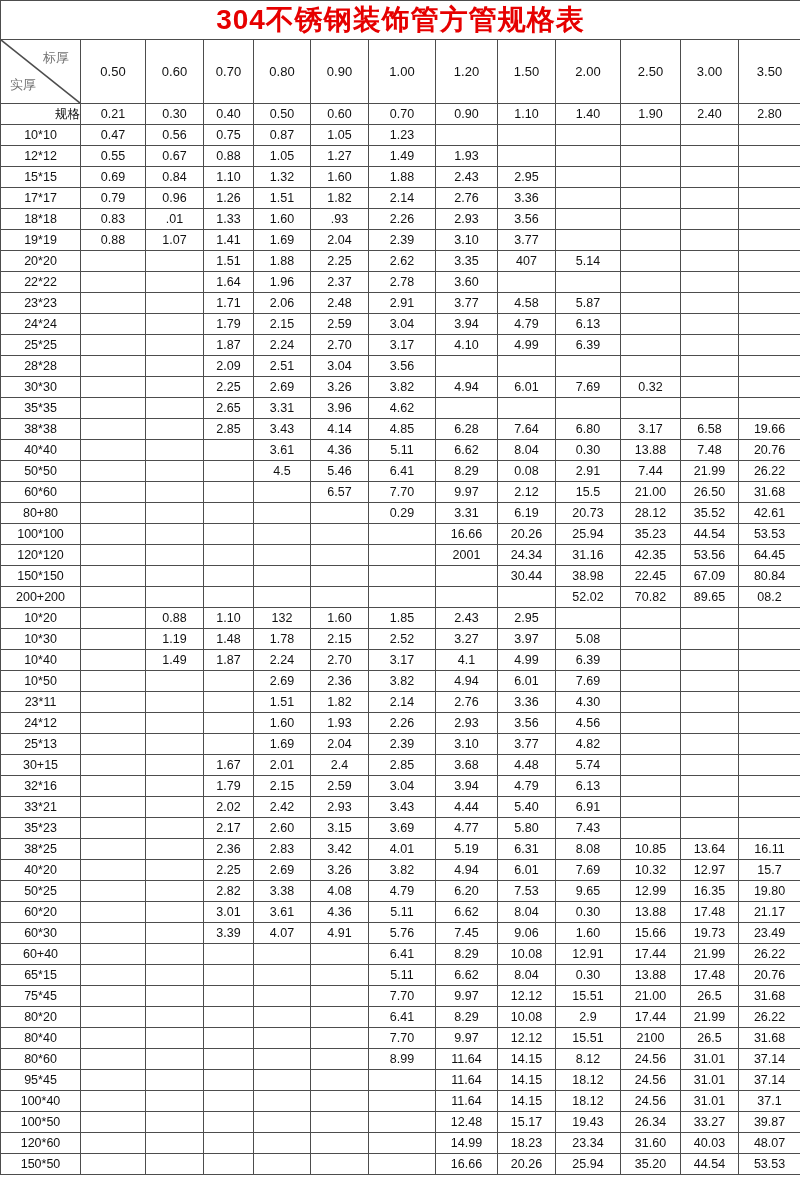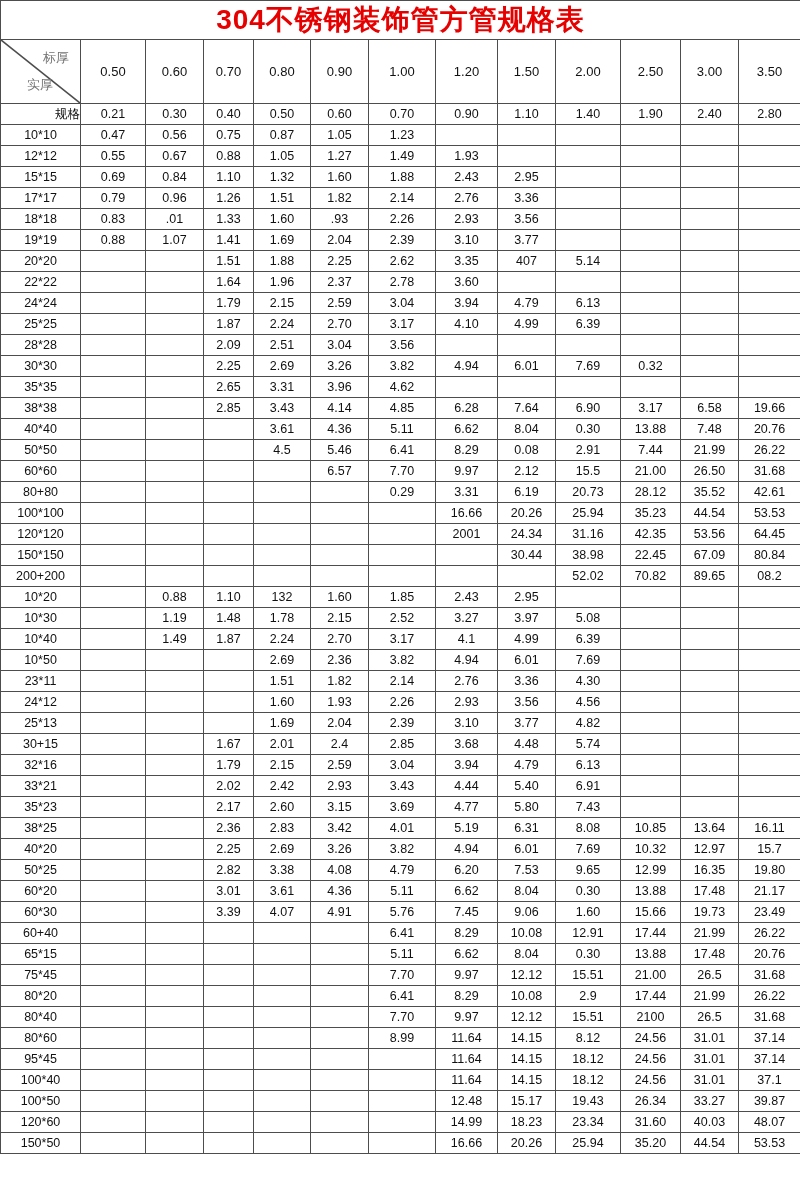--- a/index.html
+++ b/index.html
@@ -42,21 +42,21 @@
     padding: 0;
   }
   .corner-cell svg { position: absolute; left: 0; top: 0; width: 100%; height: 100%; display: block; }
   .corner-top, .corner-bottom {
     position: absolute;
     font-family: "Liberation Serif", "DejaVu Serif", serif;
     font-size: 13px;
     color: #737373;
   }
   .corner-top { top: 9px; right: 11px; }
-  .corner-bottom { bottom: 9px; left: 26px; }
+  .corner-bottom { bottom: 9px; left: 9px; }
   .row-label {
     font-family: "Liberation Serif", "DejaVu Serif", serif;
     color: #2e2e2e;
     font-size: 12.5px;
   }
   .spec-row th { height: 20px; text-align: right; }
 </style>
 </head>
 <body>
 
@@ -233,20 +233,35 @@
           <td>2.37</td>
           <td>2.78</td>
           <td>3.60</td>
           <td></td>
           <td></td>
           <td></td>
           <td></td>
           <td></td>
         </tr>
         <tr>
+          <th class="row-label">23*23</th>
+          <td></td>
+          <td></td>
+          <td>1.71</td>
+          <td>2.06</td>
+          <td>2.48</td>
+          <td>2.91</td>
+          <td>3.77</td>
+          <td>4.58</td>
+          <td>5.87</td>
+          <td></td>
+          <td></td>
+          <td></td>
+        </tr>
+        <tr>
           <th class="row-label">24*24</th>
           <td></td>
           <td></td>
           <td>1.79</td>
           <td>2.15</td>
           <td>2.59</td>
           <td>3.04</td>
           <td>3.94</td>
           <td>4.79</td>
           <td>6.13</td>
@@ -317,21 +332,21 @@
         <tr>
           <th class="row-label">38*38</th>
           <td></td>
           <td></td>
           <td>2.85</td>
           <td>3.43</td>
           <td>4.14</td>
           <td>4.85</td>
           <td>6.28</td>
           <td>7.64</td>
-          <td>6.90</td>
+          <td>6.80</td>
           <td>3.17</td>
           <td>6.58</td>
           <td>19.66</td>
         </tr>
         <tr>
           <th class="row-label">40*40</th>
           <td></td>
           <td></td>
           <td></td>
           <td>3.61</td>

